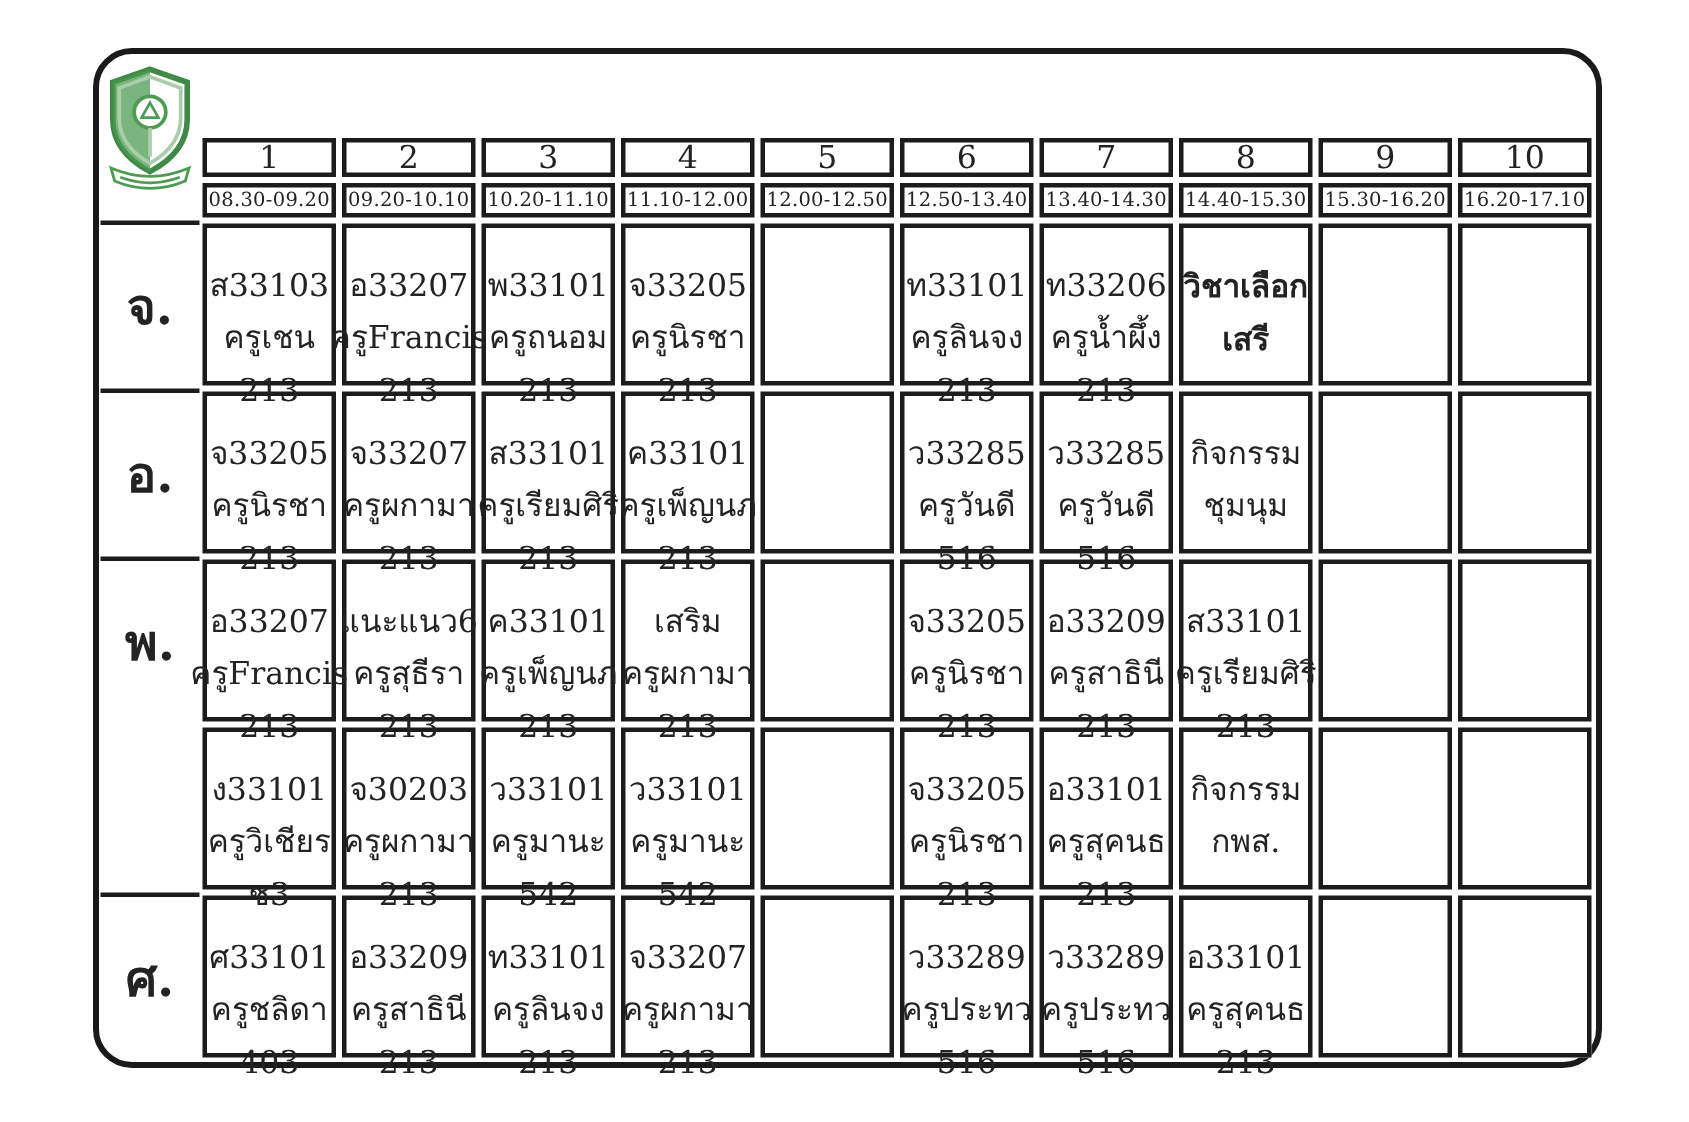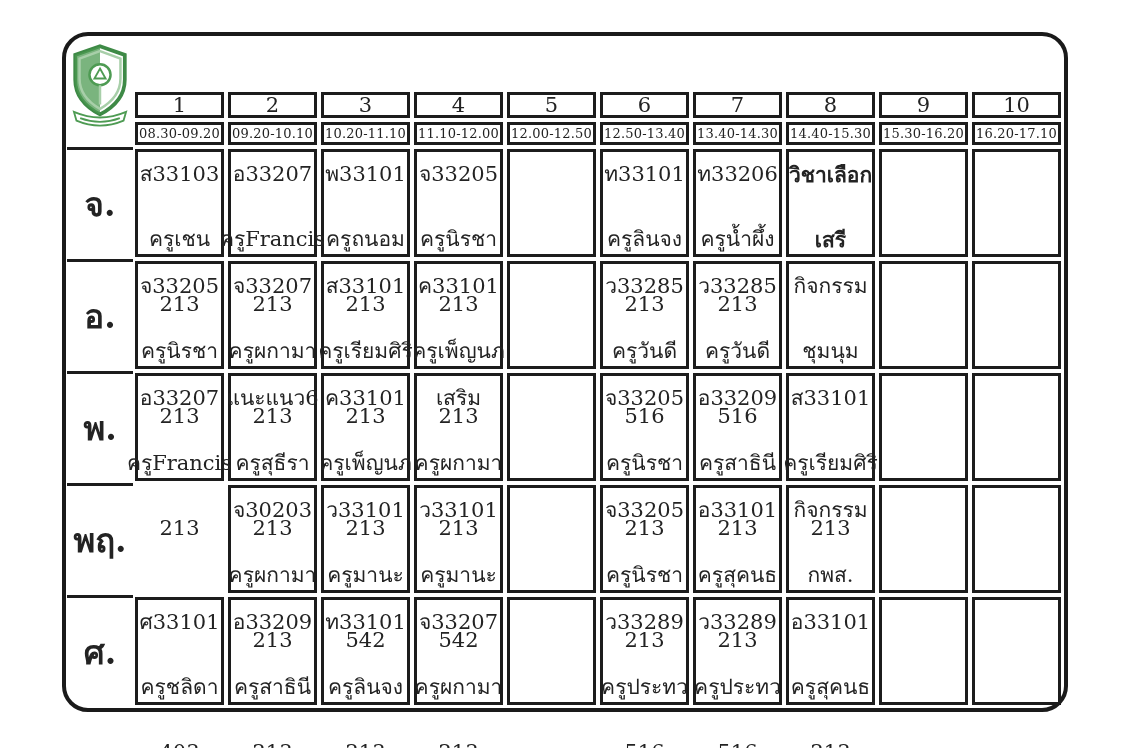--- a/index.html
+++ b/index.html
@@ -15,21 +15,21 @@
   .box{position:absolute;left:2px;right:2px;top:2px;bottom:2px;border:3px solid #1c1c1c;
        display:flex;flex-direction:column;align-items:center;justify-content:center;
        background:#ffffff;overflow:visible;}
   .logo-cell{grid-column:1;grid-row:1 / span 3;display:flex;align-items:flex-start;justify-content:center;padding-top:4px;}
   .title-cell{grid-column:2 / span 10;grid-row:1;}
   .title-box{font-size:28px;font-weight:600;letter-spacing:0.5px;white-space:nowrap;}
   .period-box{font-size:21px;}
   .time-box{font-size:13px;letter-spacing:0.2px;white-space:nowrap;}
   .day-label{grid-column:1;border-top:3px solid #1c1c1c;display:flex;align-items:center;justify-content:center;
              font-size:33px;font-weight:600;}
-  .day-box{justify-content:flex-start;padding-top:5px;gap:30px;}
+  .day-box{justify-content:flex-start;padding-top:21px;}
   .line{height:35px;line-height:35px;font-size:21px;white-space:nowrap;position:relative;z-index:2;}
   svg{display:block;}
 </style>
 </head>
 <body>
 
 <div class="page">
   <div class="frame">
     <div class="grid" id="grid">
 
@@ -277,21 +277,27 @@
             <div class="line">ครูเรียมศิริ</div>
             <div class="line">213</div>
           </div>
         </div>
         <div class="cellwrap " style="grid-area: 6 / 10;">
           <div class="box day-box"></div>
         </div>
         <div class="cellwrap " style="grid-area: 6 / 11;">
           <div class="box day-box"></div>
         </div>
-        <div class="day-label" style="grid-area: 7 / 1;">พฤ.</div>
+        <div class="cellwrap " style="grid-area: 7 / 2;">
+          <div class="box day-box">
+            <div class="line">ง33101</div>
+            <div class="line">ครูวิเชียร</div>
+            <div class="line">ช3</div>
+          </div>
+        </div>
         <div class="cellwrap " style="grid-area: 7 / 3;">
           <div class="box day-box">
             <div class="line">จ30203</div>
             <div class="line">ครูผกามา</div>
             <div class="line">213</div>
           </div>
         </div>
         <div class="cellwrap " style="grid-area: 7 / 4;">
           <div class="box day-box">
             <div class="line">ว33101</div>

